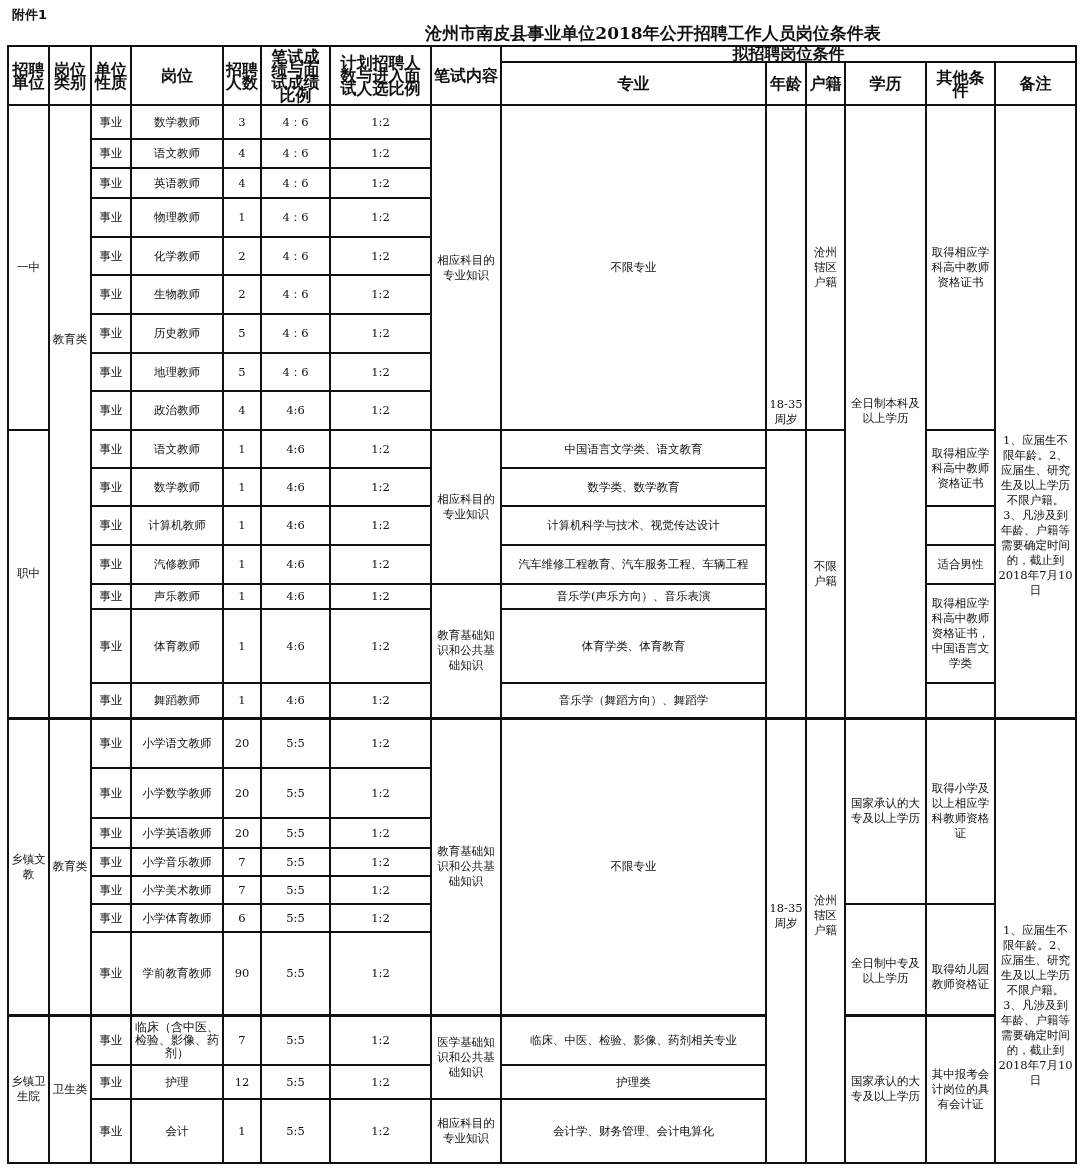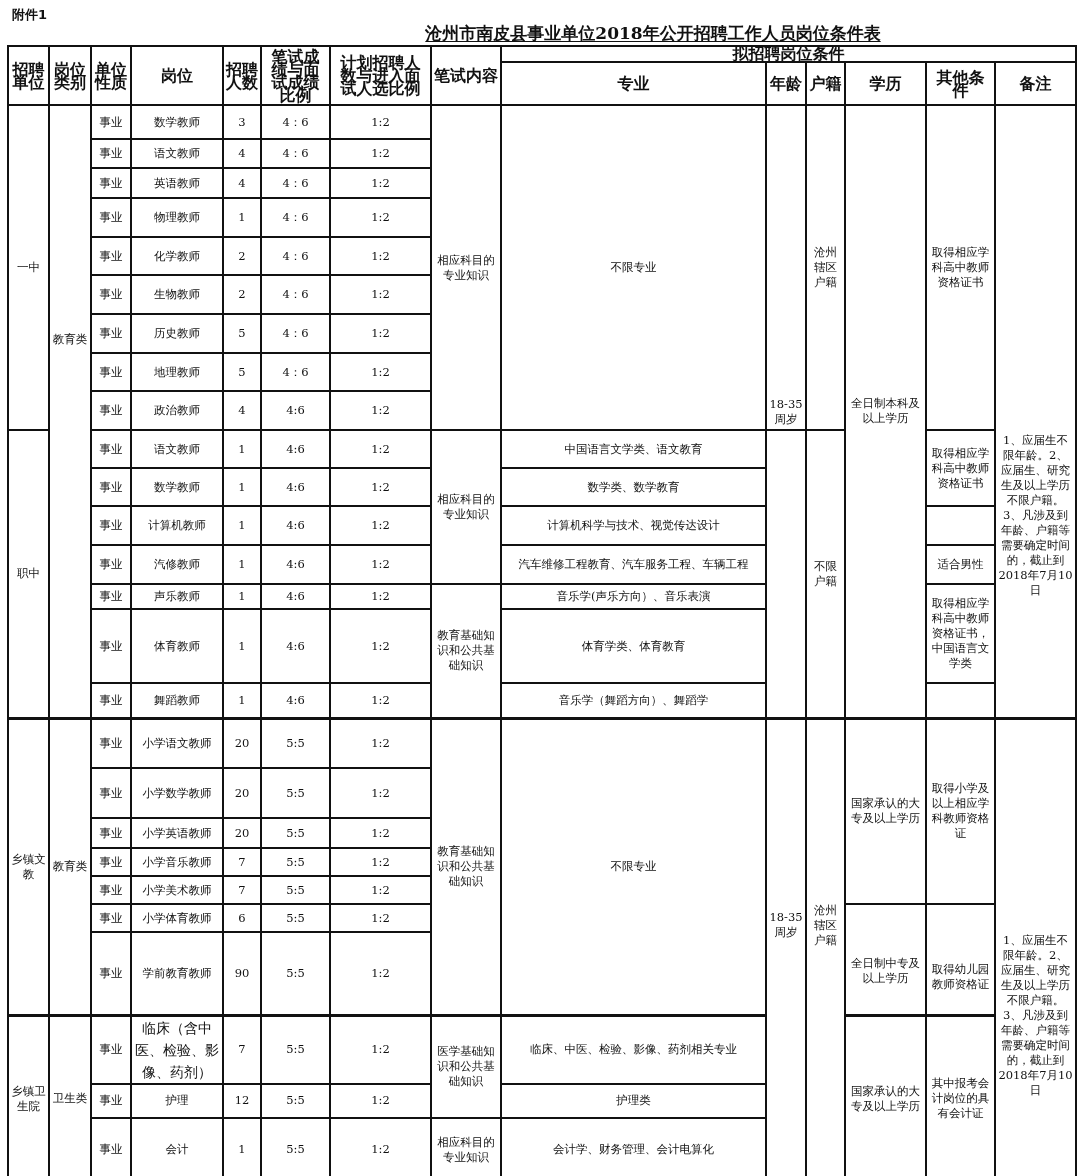--- a/index.html
+++ b/index.html
@@ -1,19 +1,19 @@
 <!DOCTYPE html>
 <html><head>
 <meta charset="utf-8">
 <style>
   html, body { margin:0; padding:0; background:#ffffff; }
   body { width:1080px; height:1176px; position:relative; font-family:"DejaVu Serif","Liberation Serif",serif; color:#111; overflow:hidden; }
   .attach { position:absolute; left:12px; top:6px; font-size:13px; font-weight:bold; font-family:"DejaVu Sans","Liberation Sans",sans-serif;text-align:right; }
   .title { position:absolute; left:0; width:1080px; top:22px; text-align:center; font-size:17px; font-weight:bold; letter-spacing:0px; }
-  .title span { padding-left:226px; text-decoration:underline; text-underline-offset:2px;margin-top:20px; }
+  .title span { padding-left:226px; text-underline-offset:2px;margin-top:20px; }
   table.main { position:absolute; left:7px; top:45px; border-collapse:collapse; table-layout:fixed; width:1068px; }
   table.main td, table.main th { border:2px solid #111; padding:0 2px; text-align:center; vertical-align:middle; font-size:11.5px; line-height:15px; overflow:hidden; }
   table.main th { font-family:"DejaVu Sans","Liberation Sans",sans-serif; font-weight:bold; font-size:16px; line-height:13px; }
   table.main th.sm { font-size:16px; line-height:12px; height:14px; }
   td.left { text-align:left; }
   td.remark { text-align:left; vertical-align:top; padding-top:0; font-size:11.5px; line-height:16px; }
   tr.sep td { border-top:3px solid #111; }
 </style>
 </head>
 <body>
@@ -259,21 +259,21 @@
       <td>学前教育教师</td>
       <td>90</td>
       <td>5:5</td>
       <td>1:2</td>
     </tr>
 
     <tr class="sep" style="height:50px">
       <td rowspan="3">乡镇卫生院</td>
       <td rowspan="3">卫生类</td>
       <td>事业</td>
-      <td style="font-size:14px;line-height:22px">临床（含中医、检验、影像、药剂）</td>
+      <td style="font-size:12px;line-height:13px">临床（含中医、检验、影像、药剂）</td>
       <td>7</td>
       <td>5:5</td>
       <td>1:2</td>
       <td rowspan="2">医学基础知识和公共基础知识</td>
       <td>临床、中医、检验、影像、药剂相关专业</td>
       <td rowspan="3">国家承认的大专及以上学历</td>
       <td rowspan="3" class="left">其中报考会计岗位的具有会计证</td>
     </tr>
     <tr style="height:34px">
       <td>事业</td>

